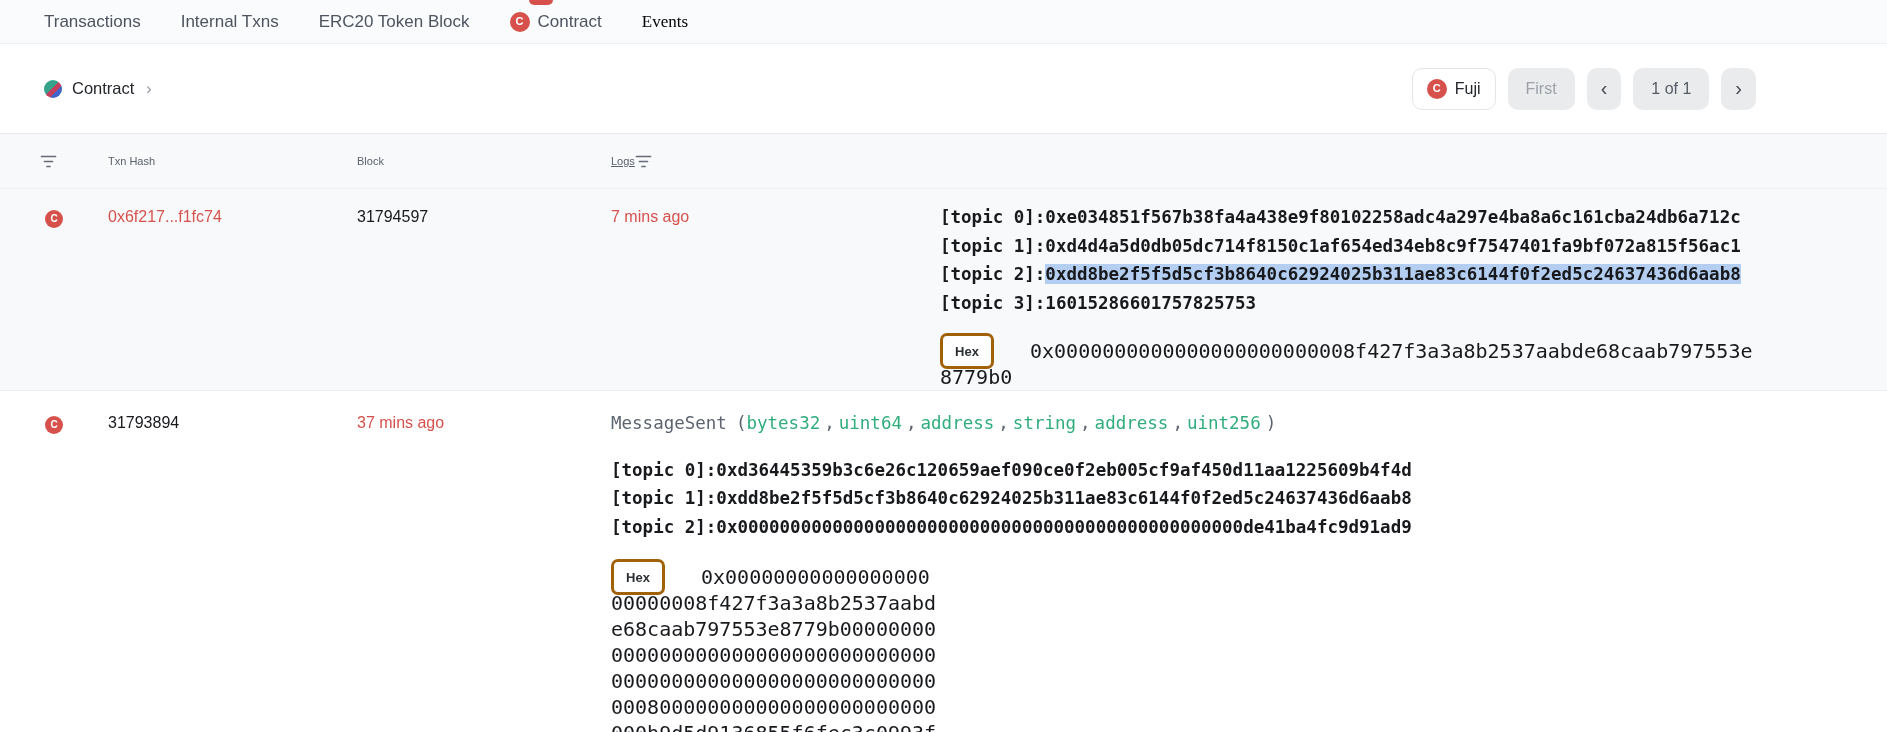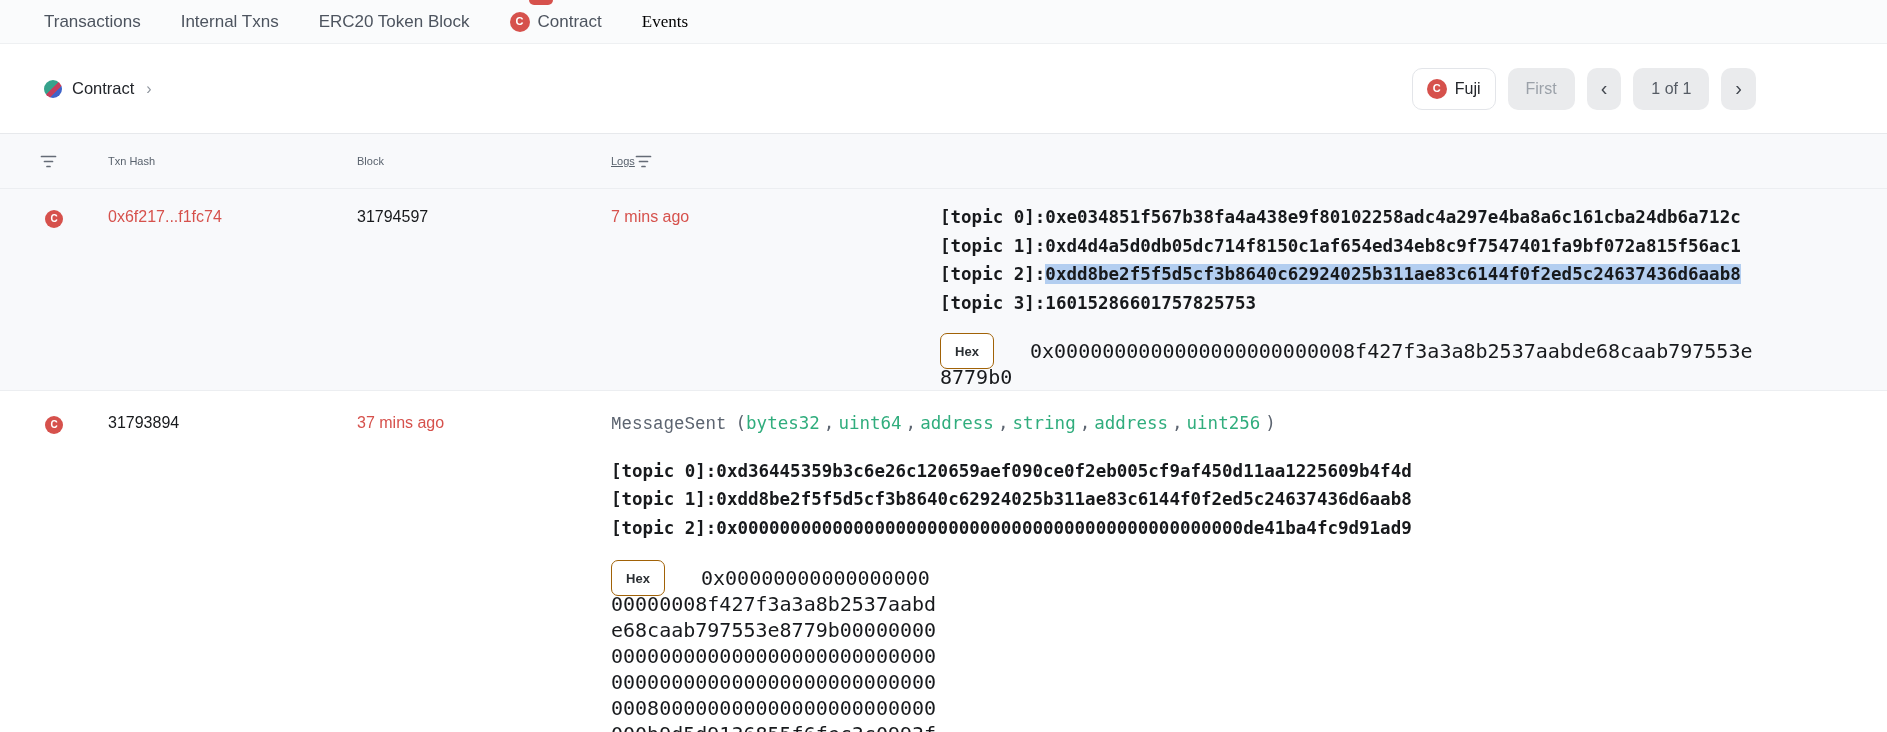--- a/index.html
+++ b/index.html
@@ -64,29 +64,29 @@
   .agetxt { color:#d6514c; }
 
   .logs { padding-top:14px; }
   .row2 .logs { padding-top:18px; }
   .topic { font-family:"DejaVu Sans Mono", monospace; font-size:17.5px;
            line-height:28.5px; color:#17191c; white-space:nowrap;font-weight:bold; }
   .topic .hl { background:#b3cef0; }
 
   .sigline { font-family:"DejaVu Sans Mono", monospace; font-size:17.5px;
              line-height:28.5px; color:#5c6470; margin-bottom:18px; }
-  .sigline .evname { margin-right:9px;font-family:Liberation Mono, monospace; }
+  .sigline .evname { margin-right:9px; }
   .sigline .ptype { color:#30ad7d; }
   .sigline .pcomma { margin:0 4px; }
   .sigline .pclose { margin-left:5px; }
 
   .hexblock { position:relative; margin-top:16px; }
   .row2 .hexblock { margin-top:18px; }
   .hexbtn { position:absolute; left:0; top:0; width:54px; height:36px;
-            background:#fff; border:1px solid #a16207; border-radius:7px;
+            background:#fff; border:3px solid #a16207; border-radius:7px;
             font-size:13px; font-weight:600; color:#2b2f33; cursor:pointer;
             font-family:"Liberation Sans", sans-serif; }
   .hexdata { font-family:"DejaVu Sans Mono", monospace; font-size:20px;
              line-height:26px; padding-top:5px; color:#17191c;
              text-indent:90px; word-break:break-all; max-width:815px; }
 </style>
 </head>
 <body>
 
 <nav class="tabstrip">

